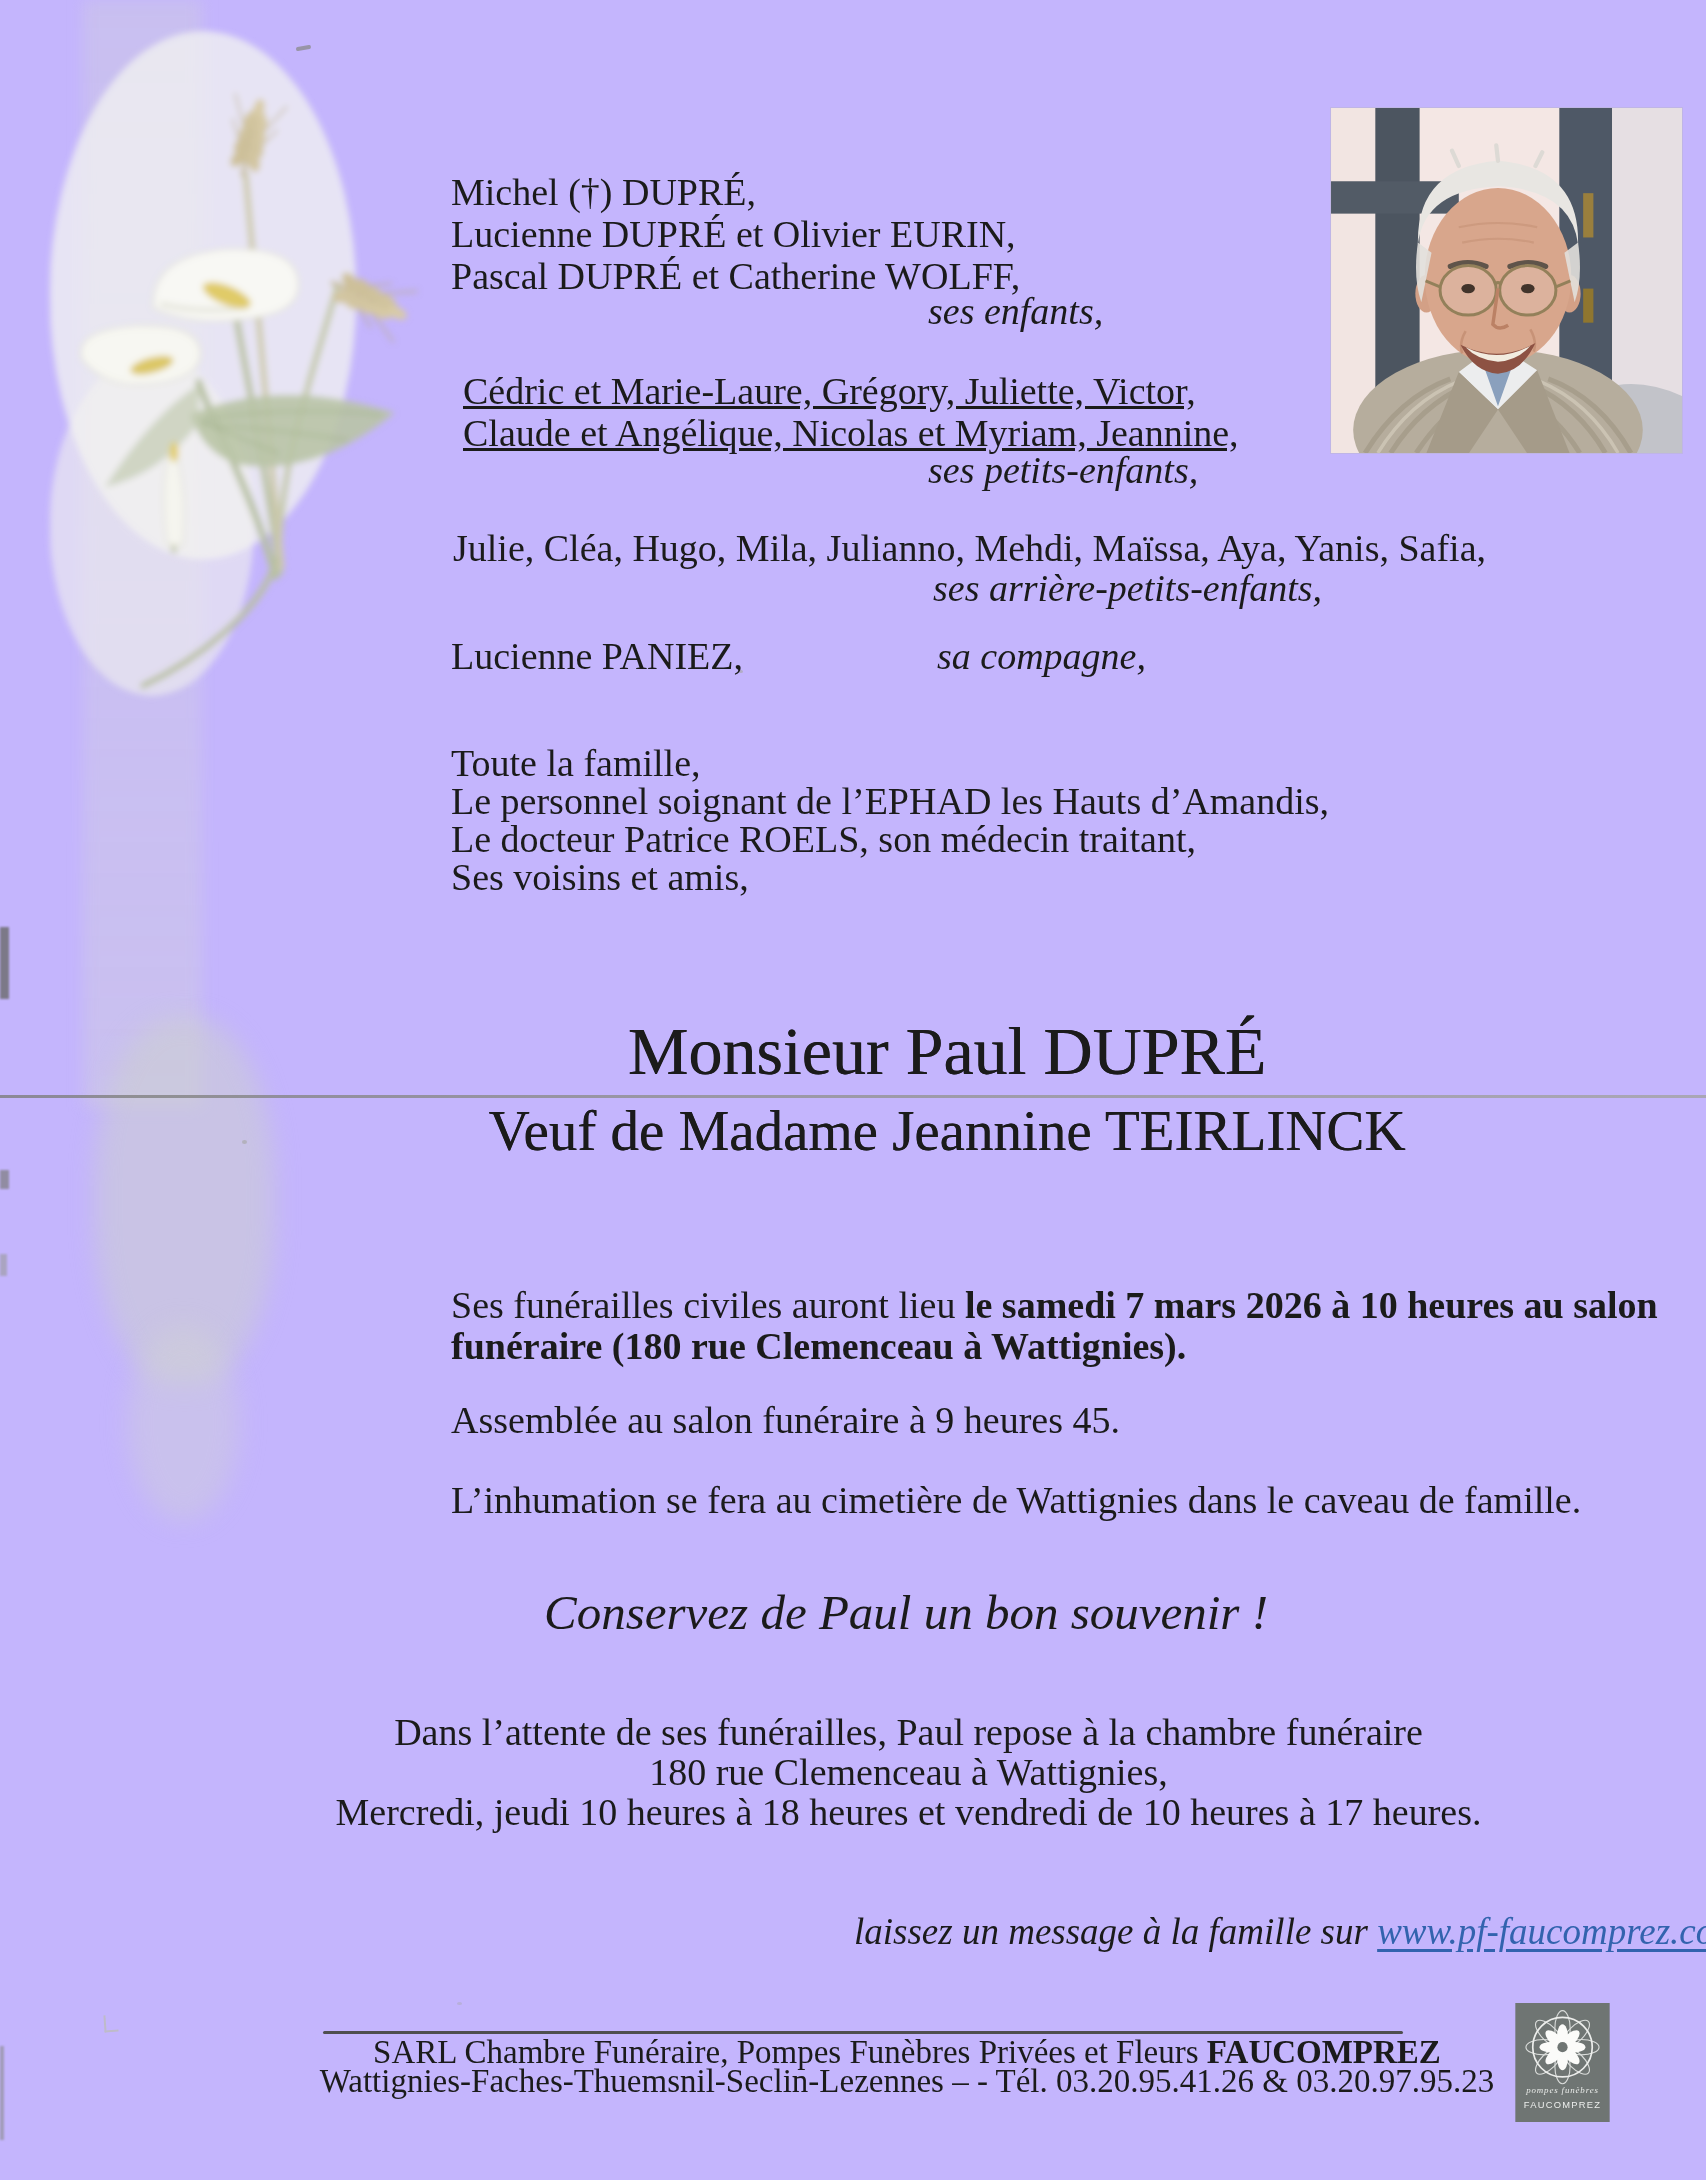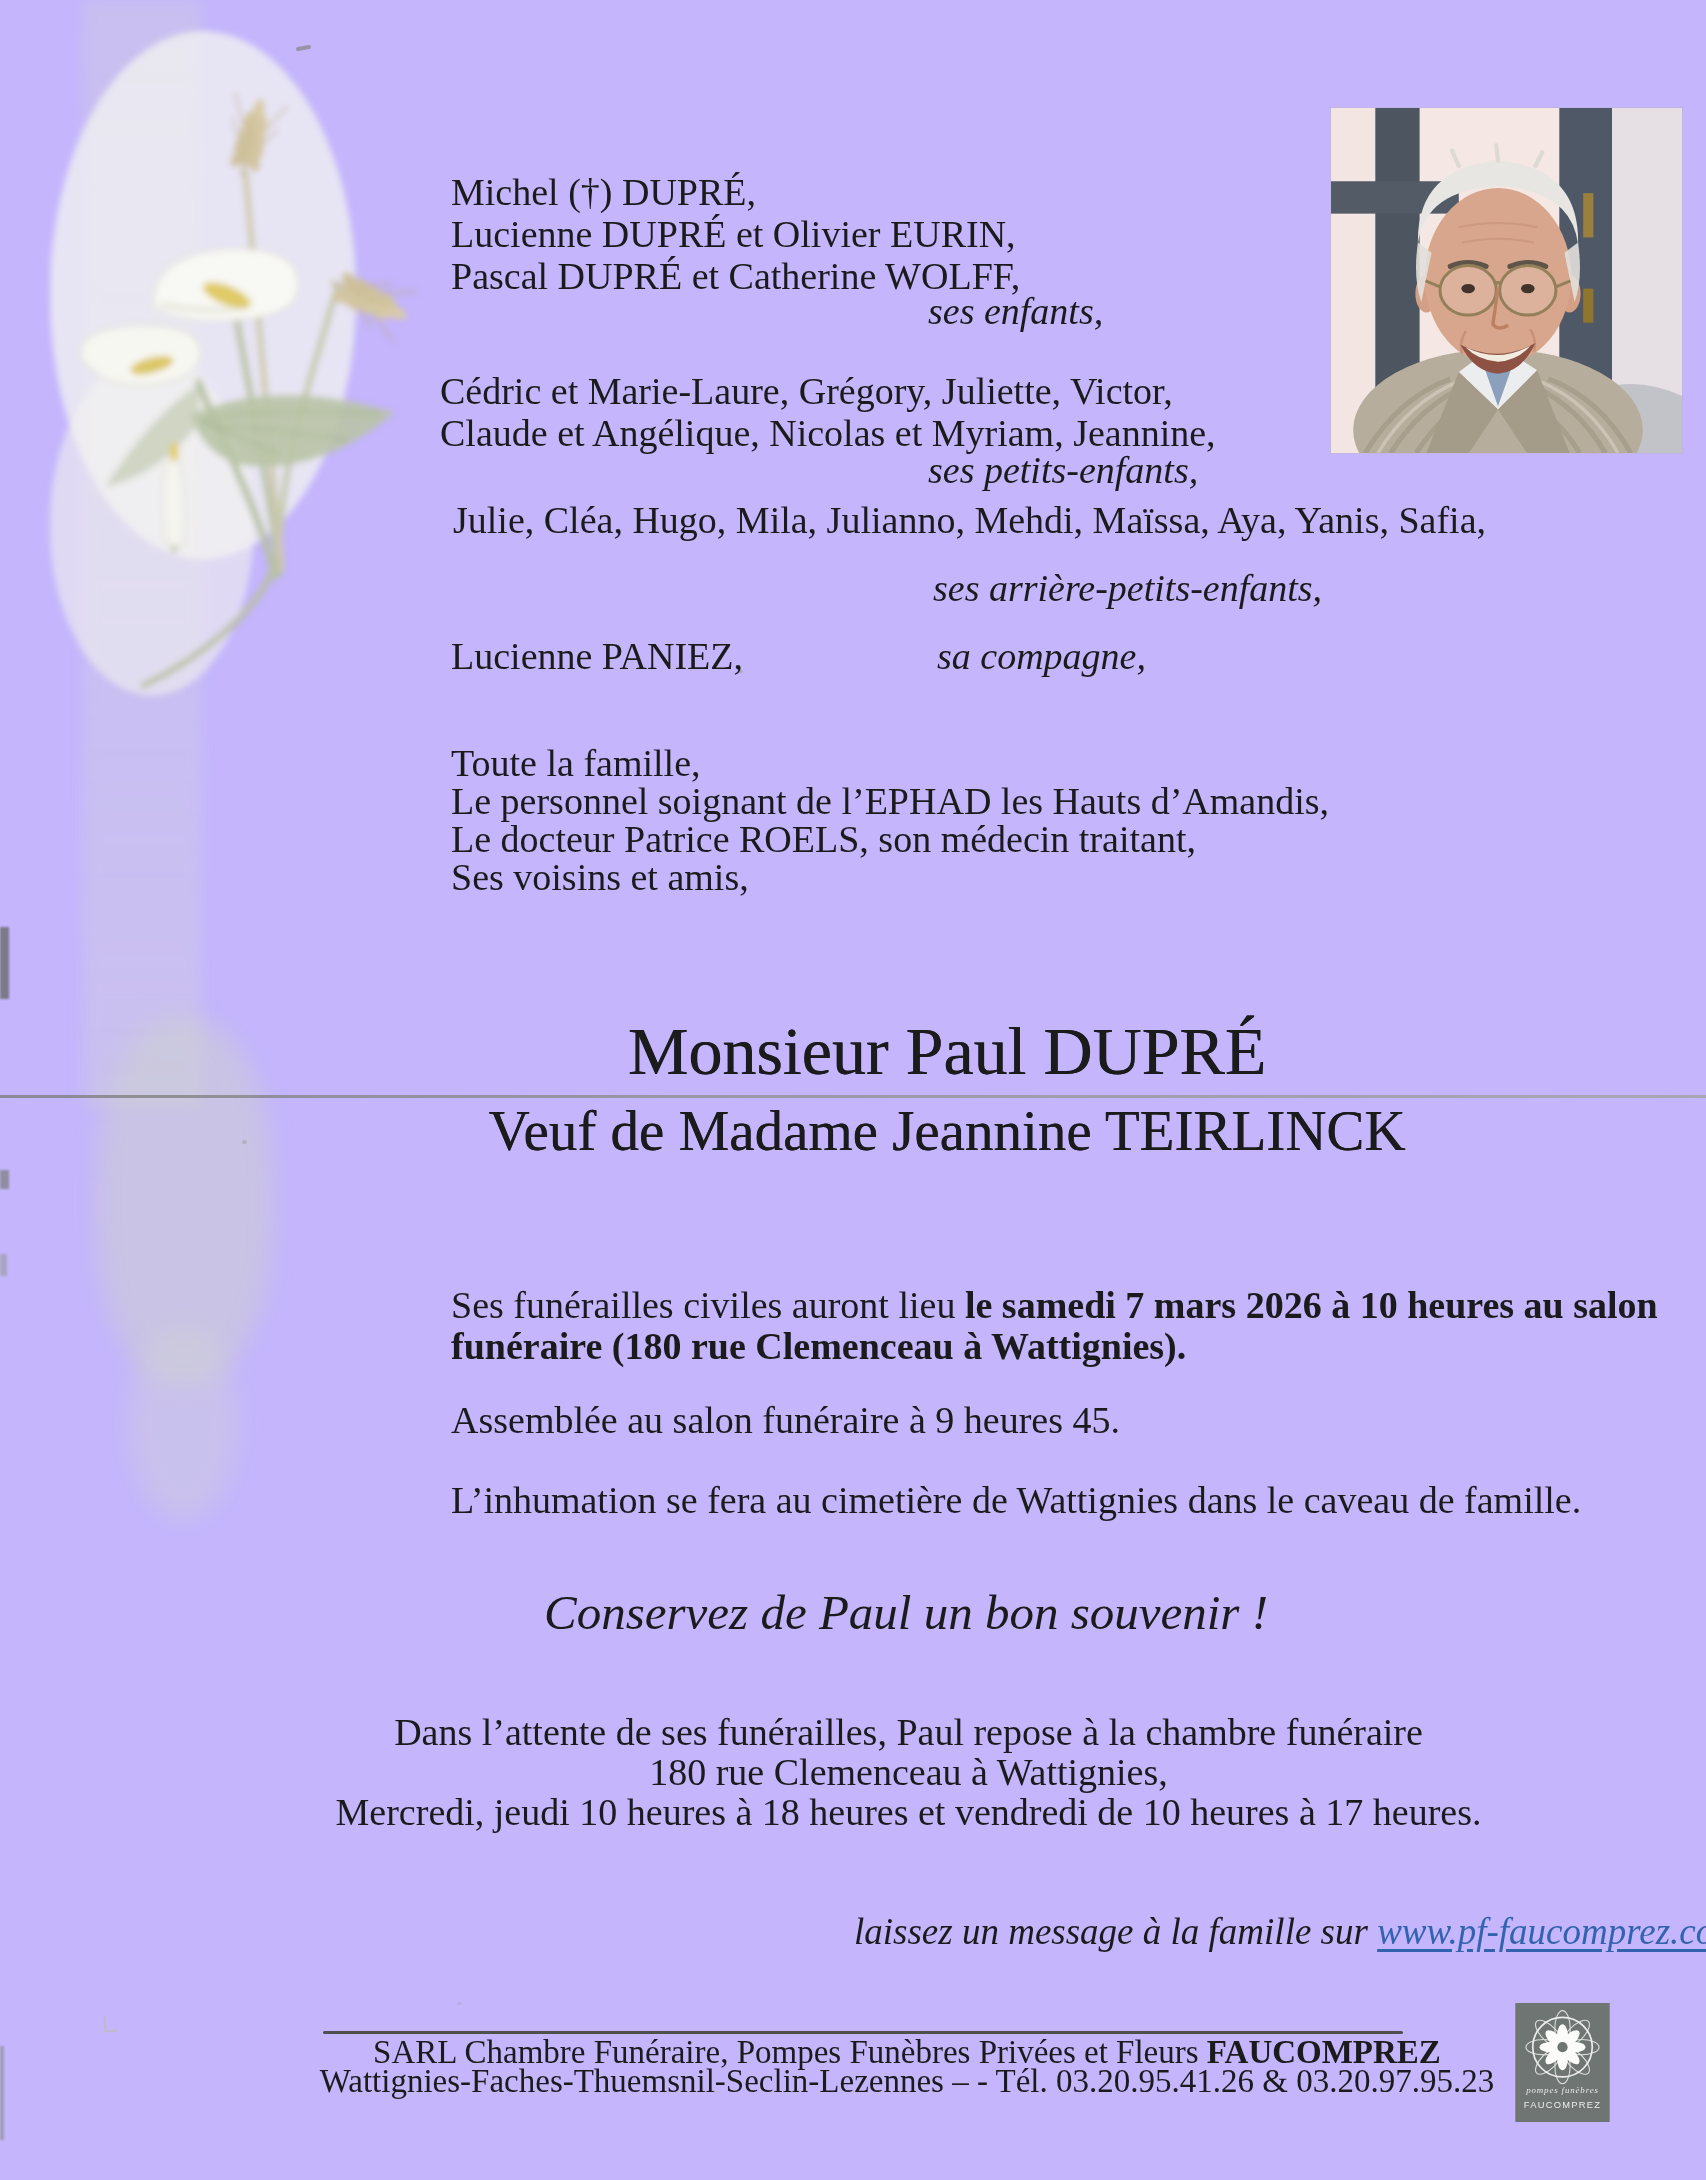--- a/index.html
+++ b/index.html
@@ -184,27 +184,27 @@
     </svg>
   </div>
 
   <div class="t" style="left:451px; top:171px;">
     <div>Michel (†) DUPRÉ,</div>
     <div>Lucienne DUPRÉ et Olivier EURIN,</div>
     <div>Pascal DUPRÉ et Catherine WOLFF,</div>
   </div>
   <div class="t it" style="left:928px; top:290px;">ses enfants,</div>
 
-  <div class="t" style="left:440px; top:370px;">
+  <div class="t" style="left:463px; top:370px;text-decoration:underline;">
     <div>Cédric et Marie-Laure, Grégory, Juliette, Victor,</div>
     <div>Claude et Angélique, Nicolas et Myriam, Jeannine,</div>
   </div>
   <div class="t it" style="left:928px; top:449px;">ses petits-enfants,</div>
 
-  <div class="t" style="left:453px; top:499px;">Julie, Cléa, Hugo, Mila, Julianno, Mehdi, Maïssa, Aya, Yanis, Safia,</div>
+  <div class="t" style="left:453px; top:527px;">Julie, Cléa, Hugo, Mila, Julianno, Mehdi, Maïssa, Aya, Yanis, Safia,</div>
   <div class="t it" style="left:933px; top:567px;">ses arrière-petits-enfants,</div>
 
   <div class="t" style="left:451px; top:635px;">Lucienne PANIEZ,</div>
   <div class="t it" style="left:937px; top:635px;">sa compagne,</div>
 
   <div class="t lh45" style="left:451px; top:744px;">
     <div>Toute la famille,</div>
     <div>Le personnel soignant de l’EPHAD les Hauts d’Amandis,</div>
     <div>Le docteur Patrice ROELS, son médecin traitant,</div>
     <div>Ses voisins et amis,</div>

